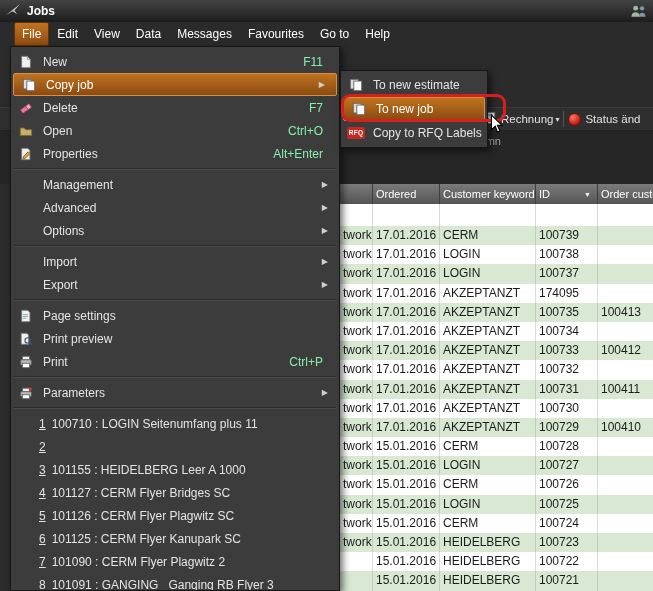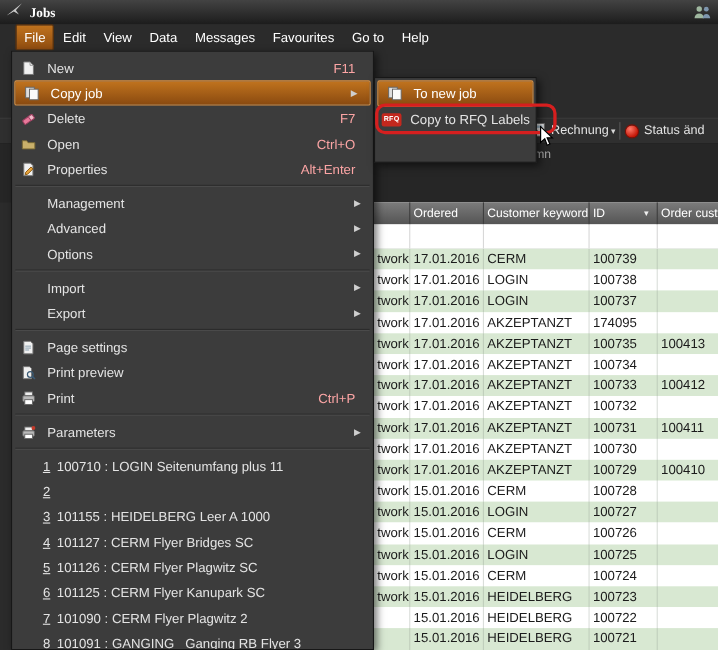--- a/index.html
+++ b/index.html
@@ -2,21 +2,21 @@
 <html><head>
 <meta charset="utf-8">
 <style>
   html,body{margin:0;padding:0;background:#555;}
   .app{position:relative;width:653px;height:591px;background:#2b2b2b;overflow:hidden;
        font-family:"Liberation Sans",sans-serif;-webkit-font-smoothing:antialiased;}
 
   
   .titlebar{position:absolute;left:0;top:0;width:653px;height:22px;
     background:linear-gradient(#434343,#1c1c1c);display:flex;align-items:center;
-    padding:0 6px;box-sizing:border-box;z-index:10;font-family:Liberation Serif, serif;}
+    padding:0 6px;box-sizing:border-box;z-index:10;}
   .titlebar .title{color:#fff;font-size:12px;font-weight:bold;margin-left:6px;}
   .tb-right{margin-left:auto;display:flex;align-items:center;}
 
   
   .menubar{position:absolute;left:0;top:22px;width:653px;height:24px;background:#2b2b2b;
     display:flex;align-items:stretch;padding-left:14px;box-sizing:border-box;z-index:10;}
   .mb-item{display:flex;align-items:center;padding:0 8px;font-size:12px;color:#ffffff;}
   .mb-item.active{background:linear-gradient(#c0731e,#8f4c10);color:#fff;
     border:1px solid #5e330c;border-radius:2px;padding:0 7px;}
 
@@ -50,21 +50,21 @@
   .td{box-sizing:border-box;border-right:1px solid rgba(150,160,148,.35);padding:0 3px;
     white-space:nowrap;overflow:hidden;}
 
   
   .filemenu{position:absolute;left:10px;top:46px;width:330px;height:545px;background:#3c3c3c;
     border:1px solid #171717;box-shadow:3px 3px 7px rgba(0,0,0,.55);box-sizing:border-box;
     padding-top:3px;z-index:20;overflow:hidden;}
   .mi{height:23px;display:flex;align-items:center;padding:0 6px 0 4px;color:#e4e4e4;font-size:12px;}
   .mi-icon{width:22px;min-width:22px;display:flex;align-items:center;justify-content:center;}
   .mi-label{margin-left:6px;white-space:nowrap;}
-  .mi-shortcut{margin-left:auto;padding-right:10px;color:#fca5a5;}
+  .mi-shortcut{margin-left:auto;padding-right:10px;color:#86efac;}
   .mi-arrow{margin-left:auto;padding-right:5px;font-size:8px;color:#cfcfcf;}
   .mi.highlighted{background:linear-gradient(#c0731e,#8a4a10);border:1px solid #d79044;
     border-radius:2px;margin:0 2px;height:21px;color:#fff;}
   .msep{height:0;border-top:1px solid #2b2b2b;border-bottom:1px solid #4a4a4a;margin:3px 3px;}
   .mi-num{text-decoration:underline;margin-left:24px;}
   .mi-recent-label{margin-left:6px;white-space:nowrap;}
 
   
   .submenu{position:absolute;left:340px;top:70px;width:148px;height:78px;background:#3c3c3c;
     border:1px solid #171717;box-shadow:3px 3px 7px rgba(0,0,0,.55);box-sizing:border-box;
@@ -478,20 +478,29 @@
       <span class="mi-num">7</span>
       <span class="mi-recent-label">101090 : CERM Flyer Plagwitz 2</span>
     </div>
     <div class="mi">
       <span class="mi-num">8</span>
       <span class="mi-recent-label">101091 : GANGING _Ganging RB Flyer 3</span>
     </div>
   </div>
 
   <div class="submenu">
+    <div class="smi">
+      <span class="mi-icon">
+        <svg width="14" height="14" viewBox="0 0 16 16">
+            <rect x="1.5" y="1.5" width="9" height="11" fill="#ddd" stroke="#666"></rect>
+            <rect x="5.5" y="3.5" width="9" height="11" fill="#fafafa" stroke="#666"></rect>
+          </svg>
+      </span>
+      <span class="mi-label">To new estimate</span>
+    </div>
     <div class="smi highlighted">
       <span class="mi-icon">
         <svg width="14" height="14" viewBox="0 0 16 16">
             <rect x="1.5" y="1.5" width="9" height="11" fill="#ddd" stroke="#666"></rect>
             <rect x="5.5" y="3.5" width="9" height="11" fill="#fafafa" stroke="#666"></rect>
           </svg>
       </span>
       <span class="mi-label">To new job</span>
     </div>
     <div class="smi">

